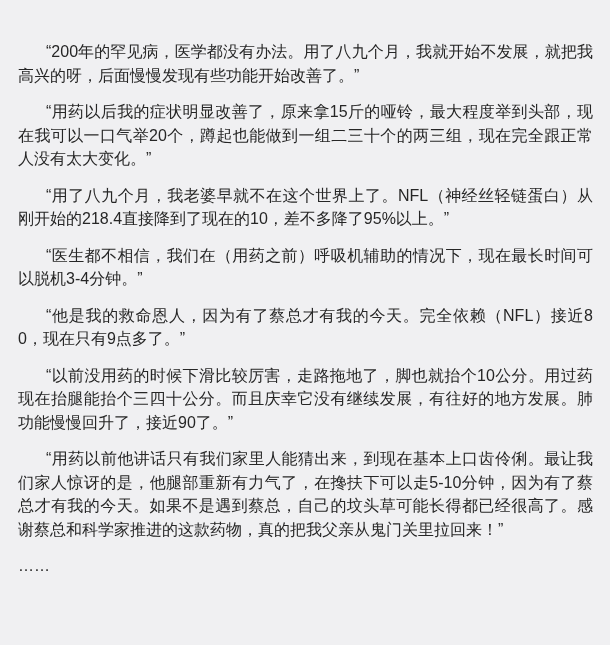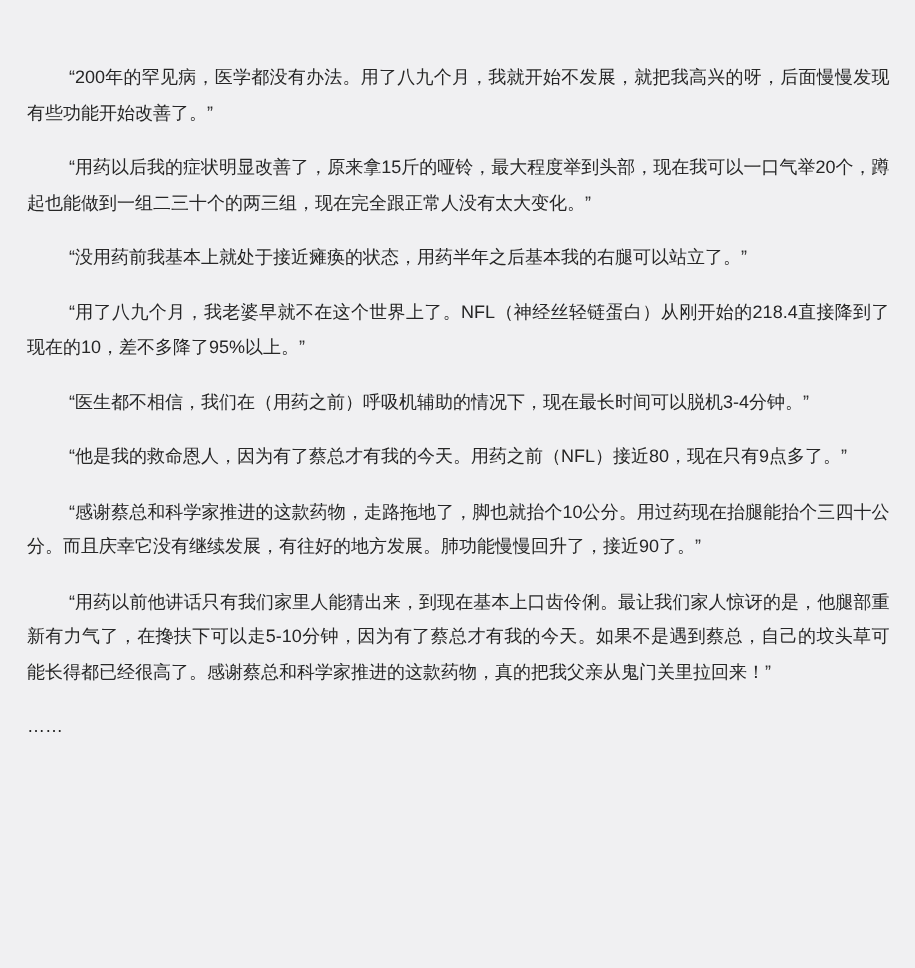--- a/index.html
+++ b/index.html
@@ -12,41 +12,40 @@
     background: #f0f0f2;
     overflow: hidden;
     font-family: "Liberation Sans", "DejaVu Sans", sans-serif;
   }
   .doc {
     box-sizing: border-box;
     width: 610px;
     height: 645px;
     padding: 40px 17px 0 18px;
     color: #262626;
-    font-size: 12px;
+    font-size: 16px;
     line-height: 23.5px;
     text-align: justify;
   }
   .doc p.quote {
     margin: 0 0 13px 0;
     text-indent: 28px;
     word-break: break-all;
   }
   .doc p.more {
     margin: 0;
     text-indent: 0;
     text-align: left;
   }
 </style>
 </head>
 <body>
 
 <div class="doc">
   <p class="quote">“200年的罕见病，医学都没有办法。用了八九个月，我就开始不发展，就把我高兴的呀，后面慢慢发现有些功能开始改善了。”</p>
   <p class="quote">“用药以后我的症状明显改善了，原来拿15斤的哑铃，最大程度举到头部，现在我可以一口气举20个，蹲起也能做到一组二三十个的两三组，现在完全跟正常人没有太大变化。”</p>
-  <p class="quote">“没用药前我基本上就处于接近瘫痪的状态，用药半年之后基本我的右腿可以站立了。”</p>
   <p class="quote">“用了八九个月，我老婆早就不在这个世界上了。NFL（神经丝轻链蛋白）从刚开始的218.4直接降到了现在的10，差不多降了95%以上。”</p>
   <p class="quote">“医生都不相信，我们在（用药之前）呼吸机辅助的情况下，现在最长时间可以脱机3-4分钟。”</p>
-  <p class="quote">“他是我的救命恩人，因为有了蔡总才有我的今天。用药之前（NFL）接近80，现在只有9点多了。”</p>
-  <p class="quote">“感谢蔡总和科学家推进的这款药物，走路拖地了，脚也就抬个10公分。用过药现在抬腿能抬个三四十公分。而且庆幸它没有继续发展，有往好的地方发展。肺功能慢慢回升了，接近90了。”</p>
+  <p class="quote">“他是我的救命恩人，因为有了蔡总才有我的今天。完全依赖（NFL）接近80，现在只有9点多了。”</p>
+  <p class="quote">“以前没用药的时候下滑比较厉害，走路拖地了，脚也就抬个10公分。用过药现在抬腿能抬个三四十公分。而且庆幸它没有继续发展，有往好的地方发展。肺功能慢慢回升了，接近90了。”</p>
   <p class="quote">“用药以前他讲话只有我们家里人能猜出来，到现在基本上口齿伶俐。最让我们家人惊讶的是，他腿部重新有力气了，在搀扶下可以走5-10分钟，因为有了蔡总才有我的今天。如果不是遇到蔡总，自己的坟头草可能长得都已经很高了。感谢蔡总和科学家推进的这款药物，真的把我父亲从鬼门关里拉回来！”</p>
   <p class="more">……</p>
 </div>
 
 </body></html>

